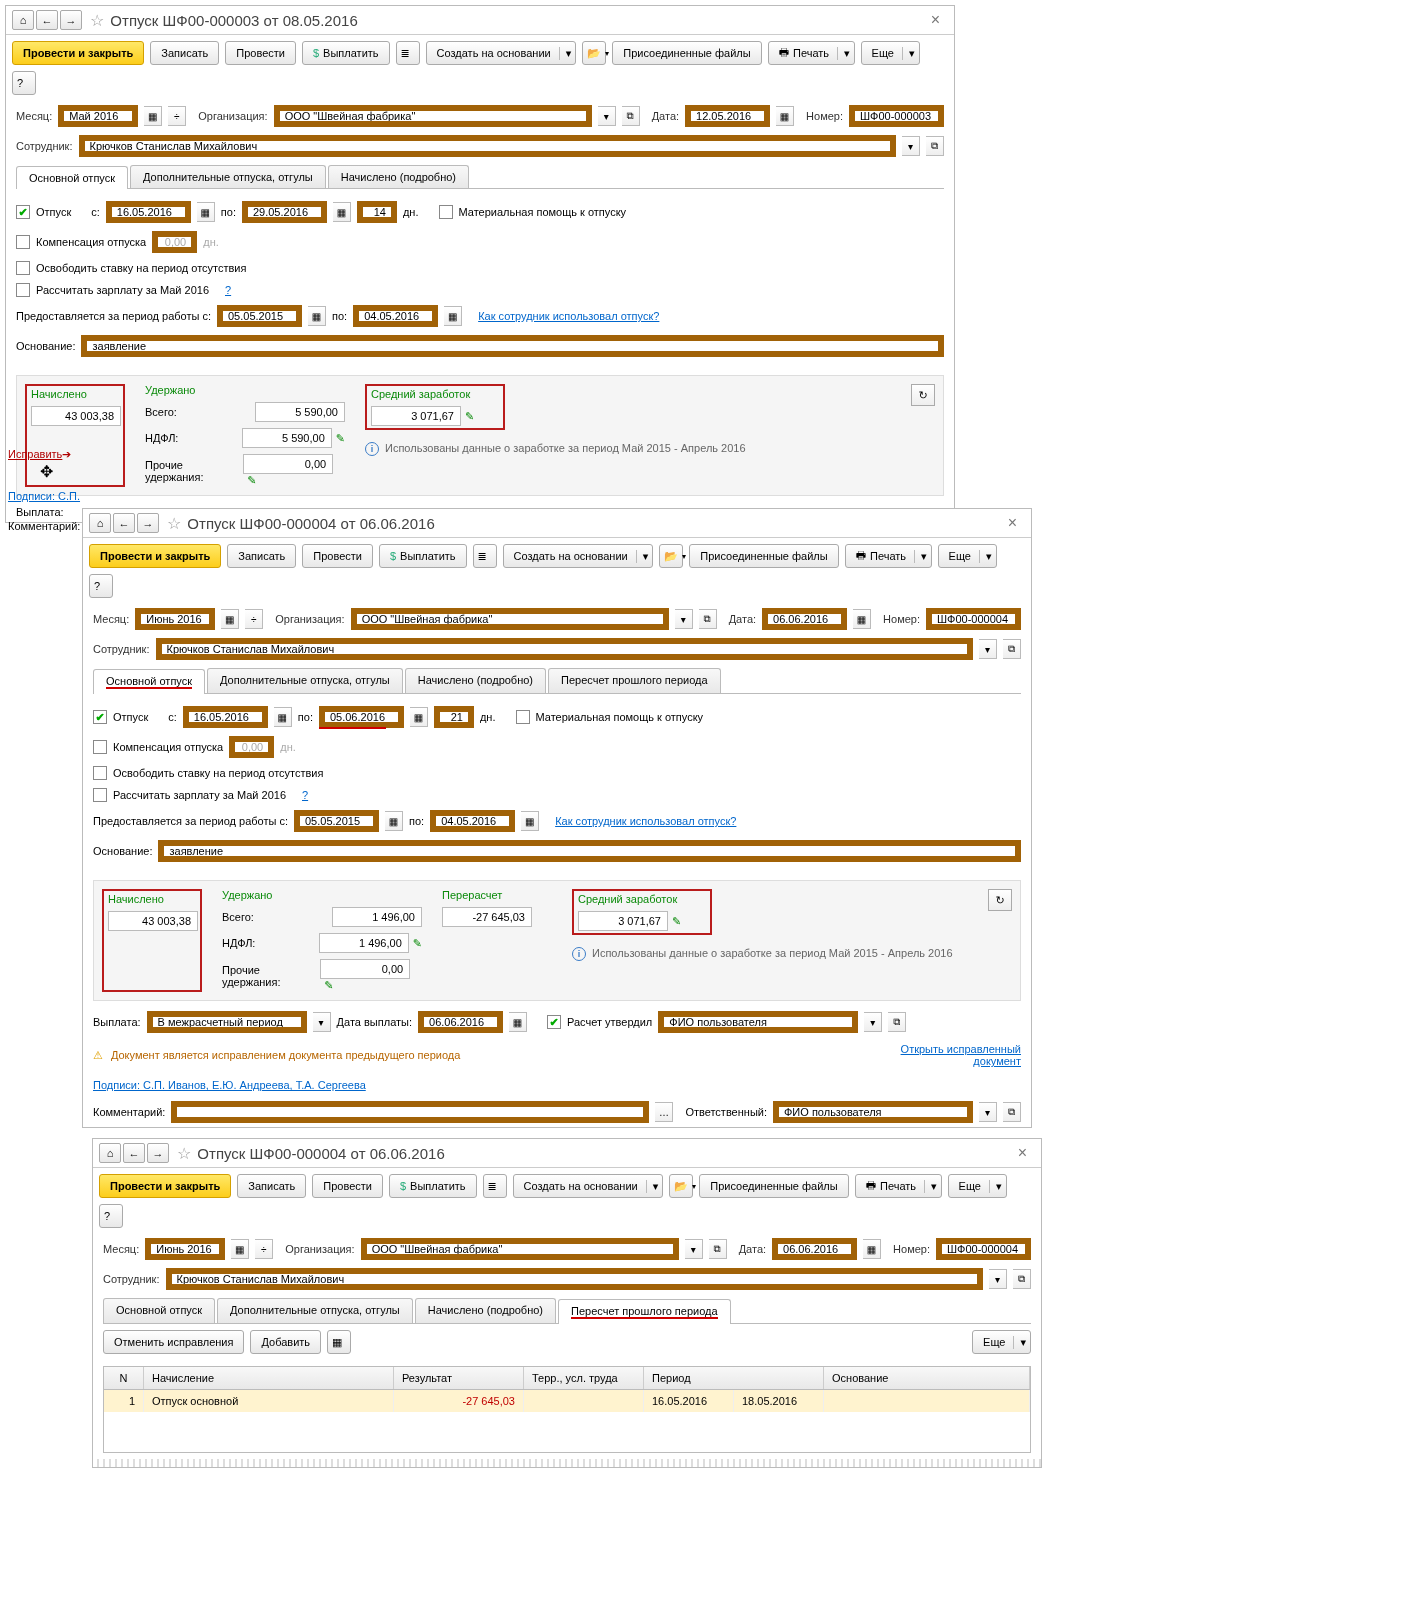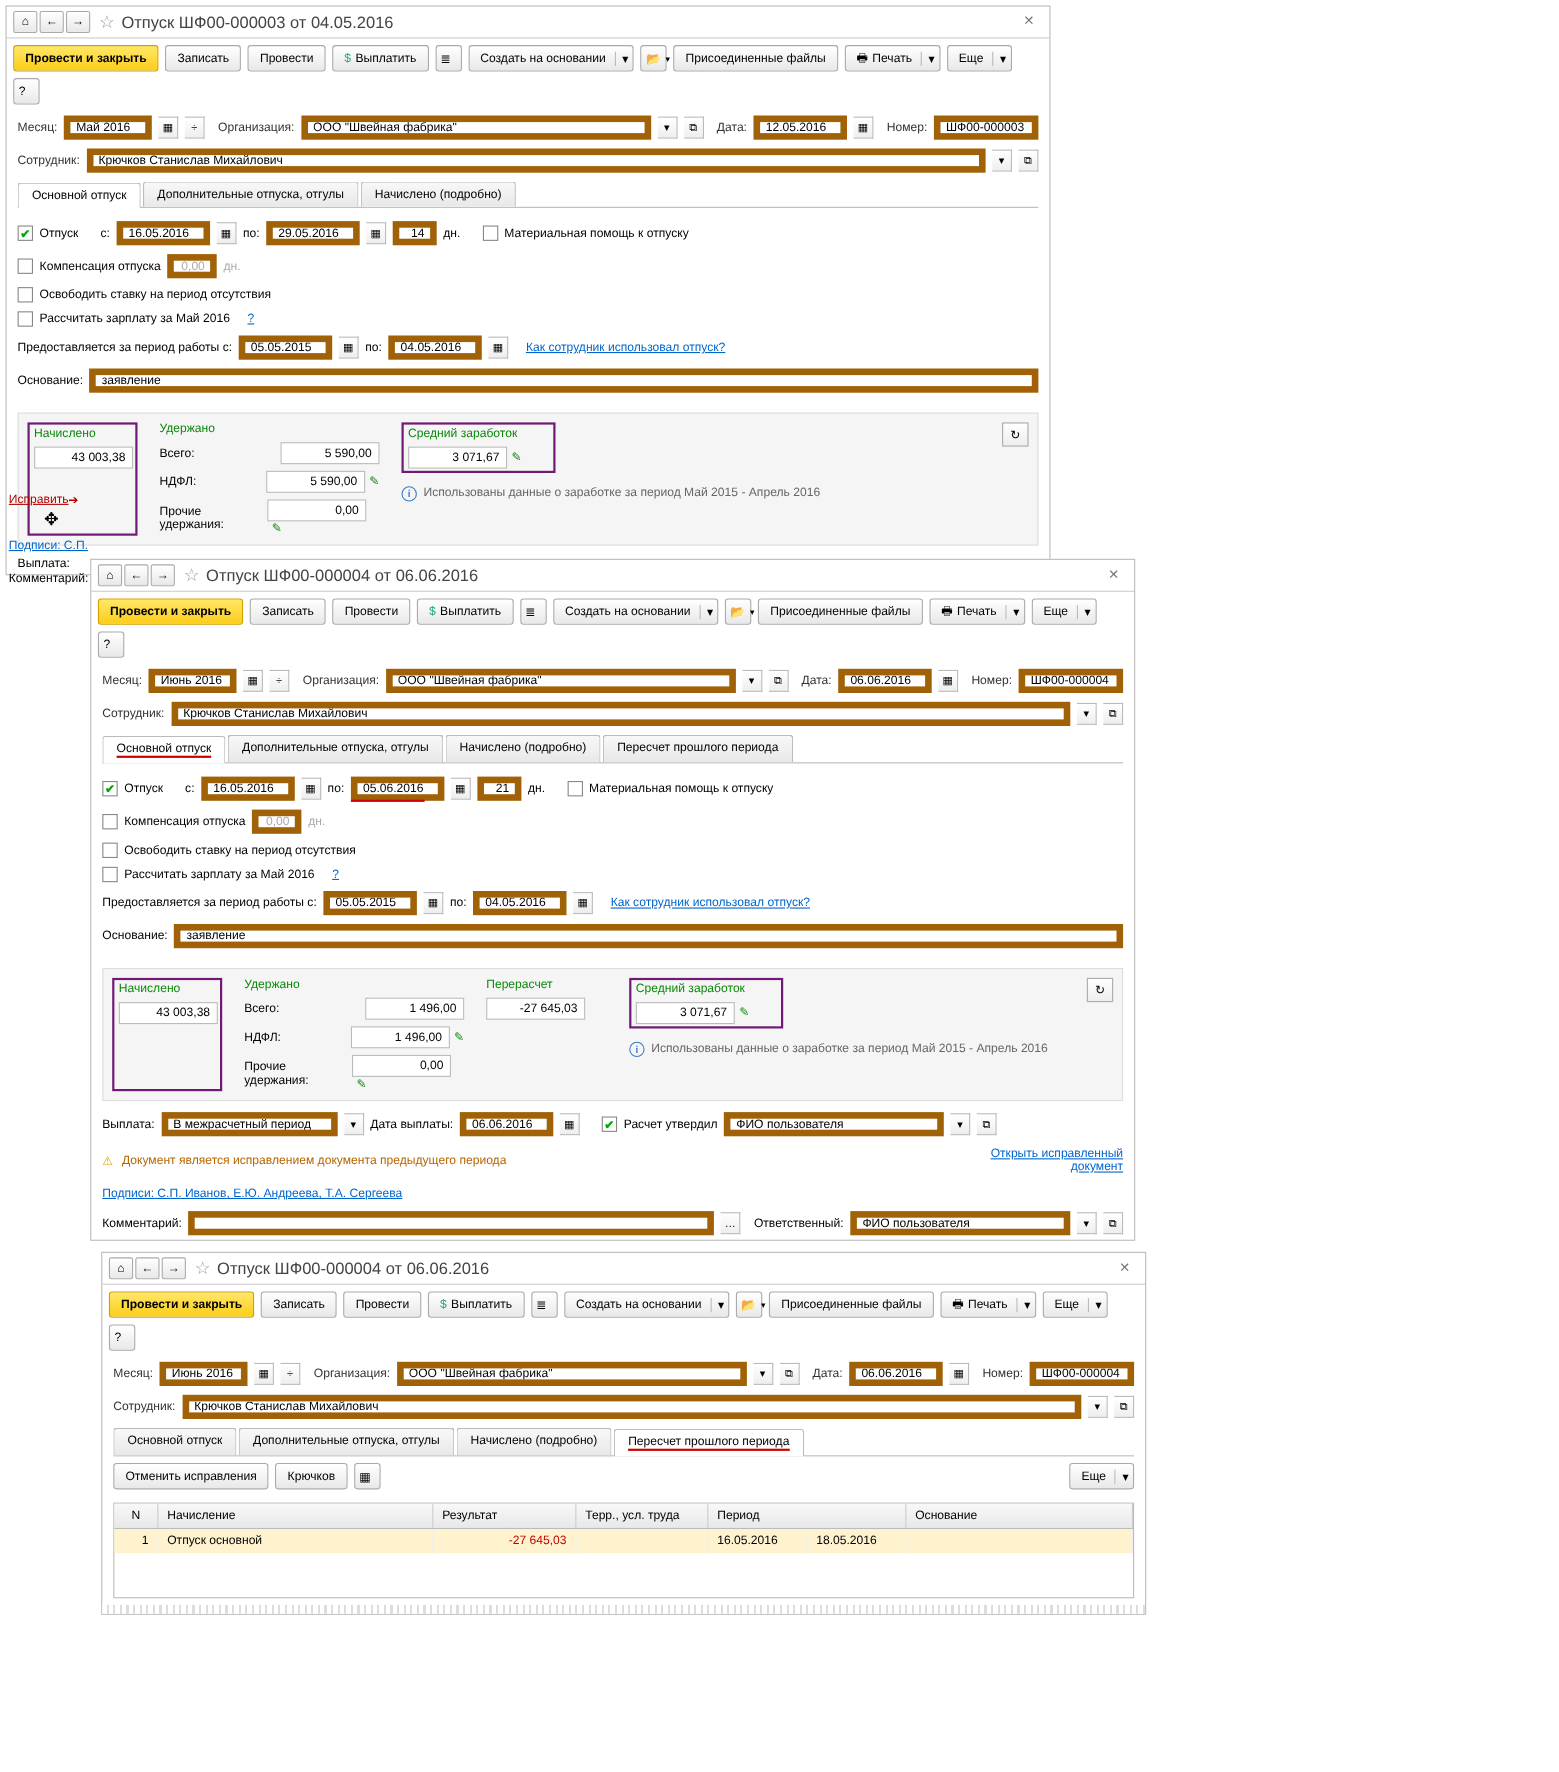--- a/index.html
+++ b/index.html
@@ -29,21 +29,21 @@
 .tab{padding:5px 12px;border:1px solid #bbb;border-bottom:none;background:linear-gradient(#f8f8f8,#e8e8e8);margin-right:2px;cursor:pointer;border-radius:3px 3px 0 0;}
 .tab.active{background:#fff;position:relative;top:1px;}
 .panel{padding:8px 10px;}
 .chk{width:14px;height:14px;border:1px solid #888;display:inline-flex;align-items:center;justify-content:center;background:#fff;}
 .chk.on{background:#fff;color:#0a0;font-weight:bold;}
 .link{color:#0066cc;text-decoration:underline;cursor:pointer;}
 .summary{background:#f5f5f5;border:1px solid #ddd;margin:6px 10px;padding:8px;position:relative;}
 .sumrow{display:flex;gap:20px;}
 .sumcol{display:flex;flex-direction:column;gap:6px;}
 .sum-lbl-g{color:#0a8a0a;}
-.box-red{border:2px solid #701a75;padding:2px 4px;}
+.box-red{border:2px solid #b91c1c;padding:2px 4px;}
 .num-fld{border:1px solid #bbb;background:#fff;padding:3px 6px;text-align:right;width:90px;display:inline-block;}
 .pencil{color:#0a8a0a;font-size:11px;margin-left:4px;}
 .info-i{color:#3a7cc7;font-weight:bold;border:1px solid #3a7cc7;border-radius:50%;width:14px;height:14px;display:inline-flex;align-items:center;justify-content:center;font-size:9px;}
 .refresh-btn{position:absolute;right:8px;top:8px;width:24px;height:22px;border:1px solid #aaa;background:linear-gradient(#fff,#eee);display:flex;align-items:center;justify-content:center;}
 .btm{padding:6px 10px;display:flex;align-items:center;gap:8px;}
 .warn{color:#b76500;}
 .warn-icon{color:#e0a000;}
 .side-link{position:absolute;left:8px;top:448px;color:#b00000;text-decoration:underline;}
 .arrow{color:#b00000;position:absolute;left:62px;top:448px;}
 .cursor{position:absolute;left:40px;top:462px;font-size:16px;}
@@ -58,21 +58,21 @@
 </style>
 </head>
 <body>
 
 <div class="doc-window" style="width:950px;">
  <div class="titlebar">
   <span class="nav-btn">⌂</span>
   <span class="nav-btn">←</span>
   <span class="nav-btn">→</span>
   <span class="star">☆</span>
-  <span class="title">Отпуск ШФ00-000003 от 04.05.2016</span>
+  <span class="title">Отпуск ШФ00-000003 от 08.05.2016</span>
   <span class="close-x">×</span>
  </div>
  <div class="toolbar">
   <span class="btn btn-yellow">Провести и закрыть</span>
   <span class="btn">Записать</span>
   <span class="btn">Провести</span>
   <span class="btn">
         <span style="color:#2a7">$</span>
         <span>Выплатить</span>
       </span>
@@ -430,21 +430,21 @@
       <span class="icon-cal">⧉</span>
  </div>
  <div class="tabs">
   <div class="tab">Основной отпуск</div>
   <div class="tab">Дополнительные отпуска, отгулы</div>
   <div class="tab">Начислено (подробно)</div>
   <div class="tab active"><span class="und-red">Пересчет прошлого периода</span></div>
  </div>
  <div class="toolbar" style="padding:6px 10px">
   <span class="btn">Отменить исправления</span>
-  <span class="btn">Крючков</span>
+  <span class="btn">Добавить</span>
   <span class="btn icon-sq">▦</span>
   <span class="btn btn-drop" style="margin-left:auto">
         <span>Еще</span>
         <span class="drop-ar">▾</span>
       </span>
  </div>
  <div class="grid">
   <div class="grid-hdr">
    <div style="width:40px;text-align:center">N</div>
    <div style="width:250px">Начисление</div>

